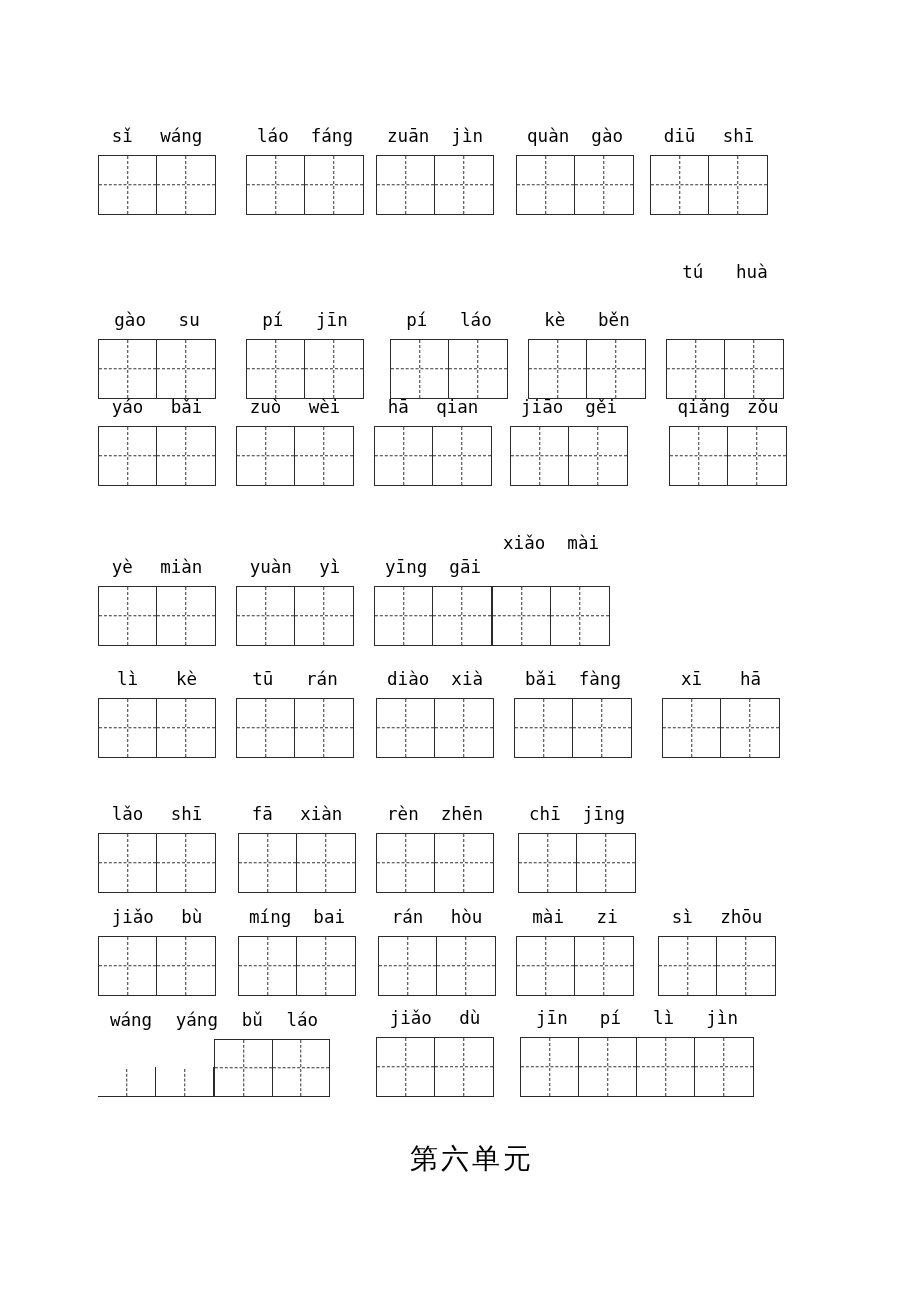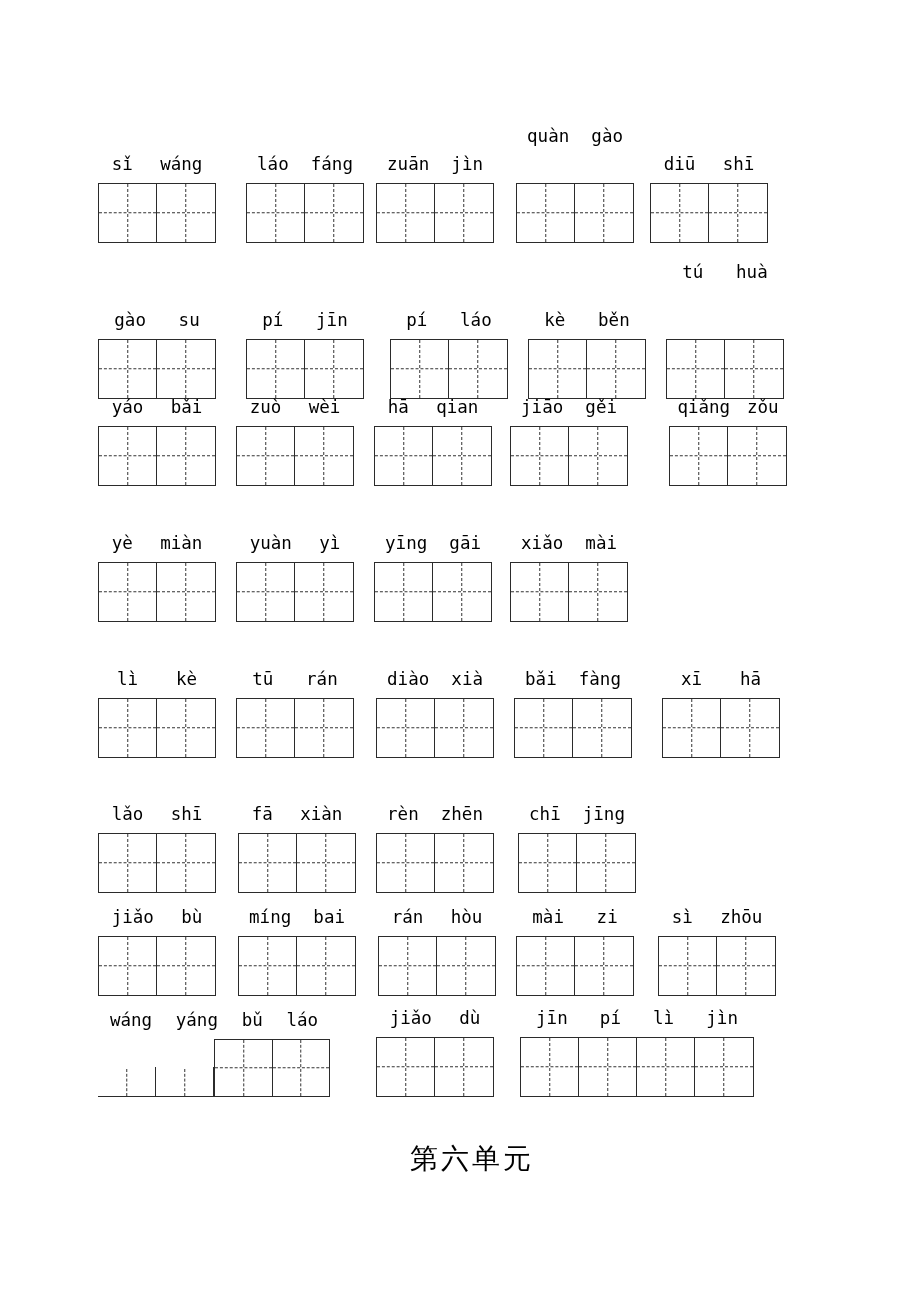--- a/index.html
+++ b/index.html
@@ -168,21 +168,21 @@
         <div class="entry" style="margin-left: 12px;">
           <div class="pinyin">
             <span class="syl">zuān</span>
             <span class="syl">jìn</span>
           </div>
           <div class="grid">
             <div class="cell"></div>
             <div class="cell"></div>
           </div>
         </div>
-        <div class="entry" style="margin-left: 22px; gap: 28px;">
+        <div class="entry" style="margin-left: 22px;">
           <div class="pinyin">
             <span class="syl">quàn</span>
             <span class="syl">gào</span>
           </div>
           <div class="grid">
             <div class="cell"></div>
             <div class="cell"></div>
           </div>
         </div>
         <div class="entry" style="margin-left: 16px;">
@@ -324,21 +324,21 @@
         <div class="entry" style="margin-left: 20px;">
           <div class="pinyin">
             <span class="syl">yīng</span>
             <span class="syl">gāi</span>
           </div>
           <div class="grid">
             <div class="cell"></div>
             <div class="cell"></div>
           </div>
         </div>
-        <div class="entry" style="margin-left: 18px;">
+        <div class="entry" style="margin-left: 0; gap: 24px;">
           <div class="pinyin">
             <span class="syl">xiǎo</span>
             <span class="syl">mài</span>
           </div>
           <div class="grid">
             <div class="cell"></div>
             <div class="cell"></div>
           </div>
         </div>
       </div>

